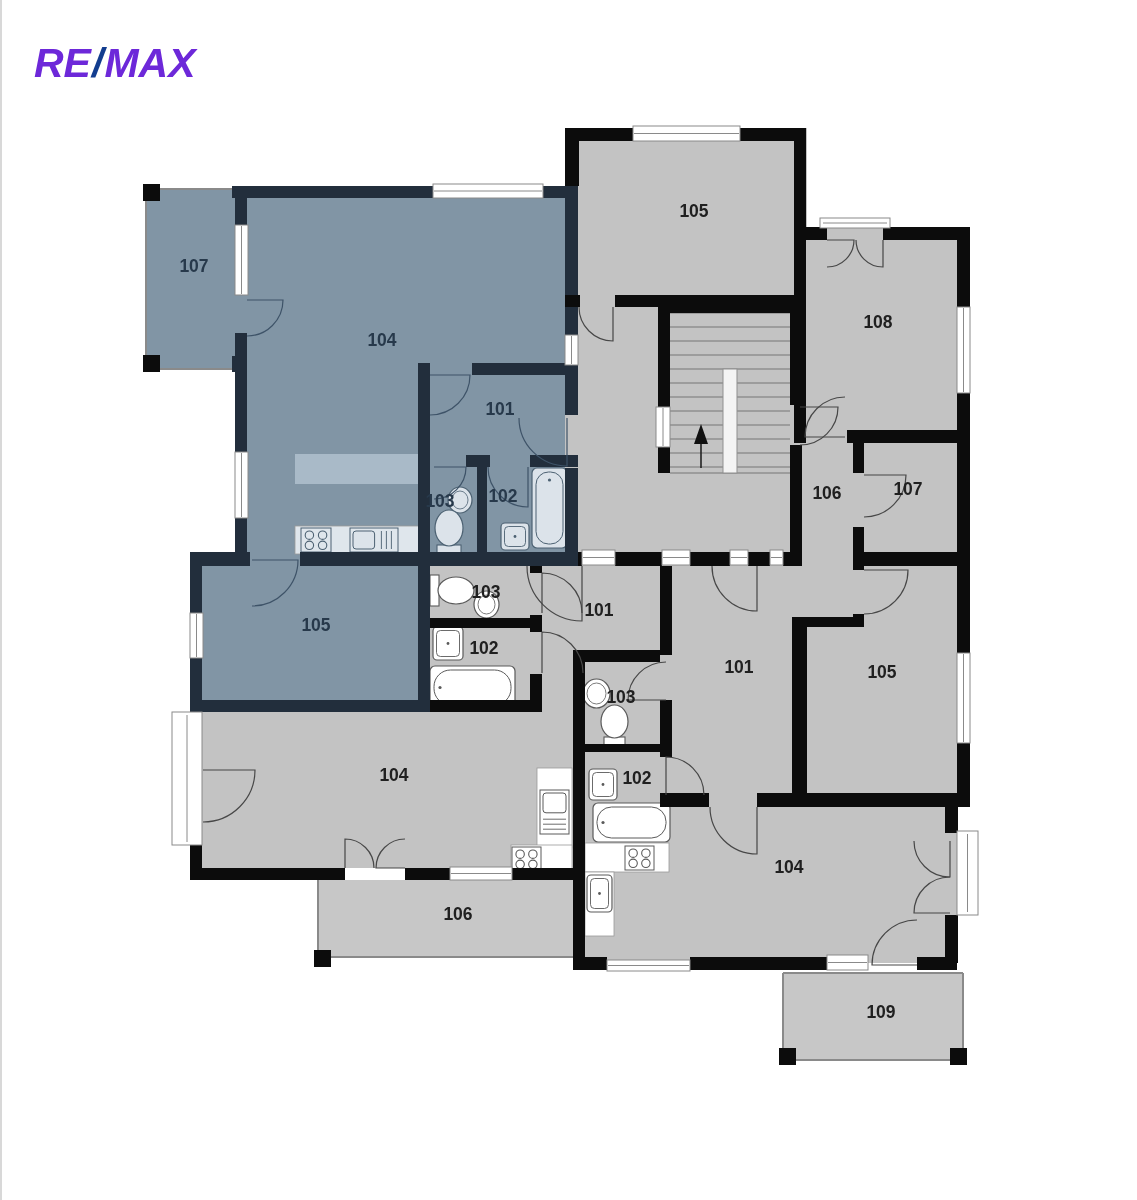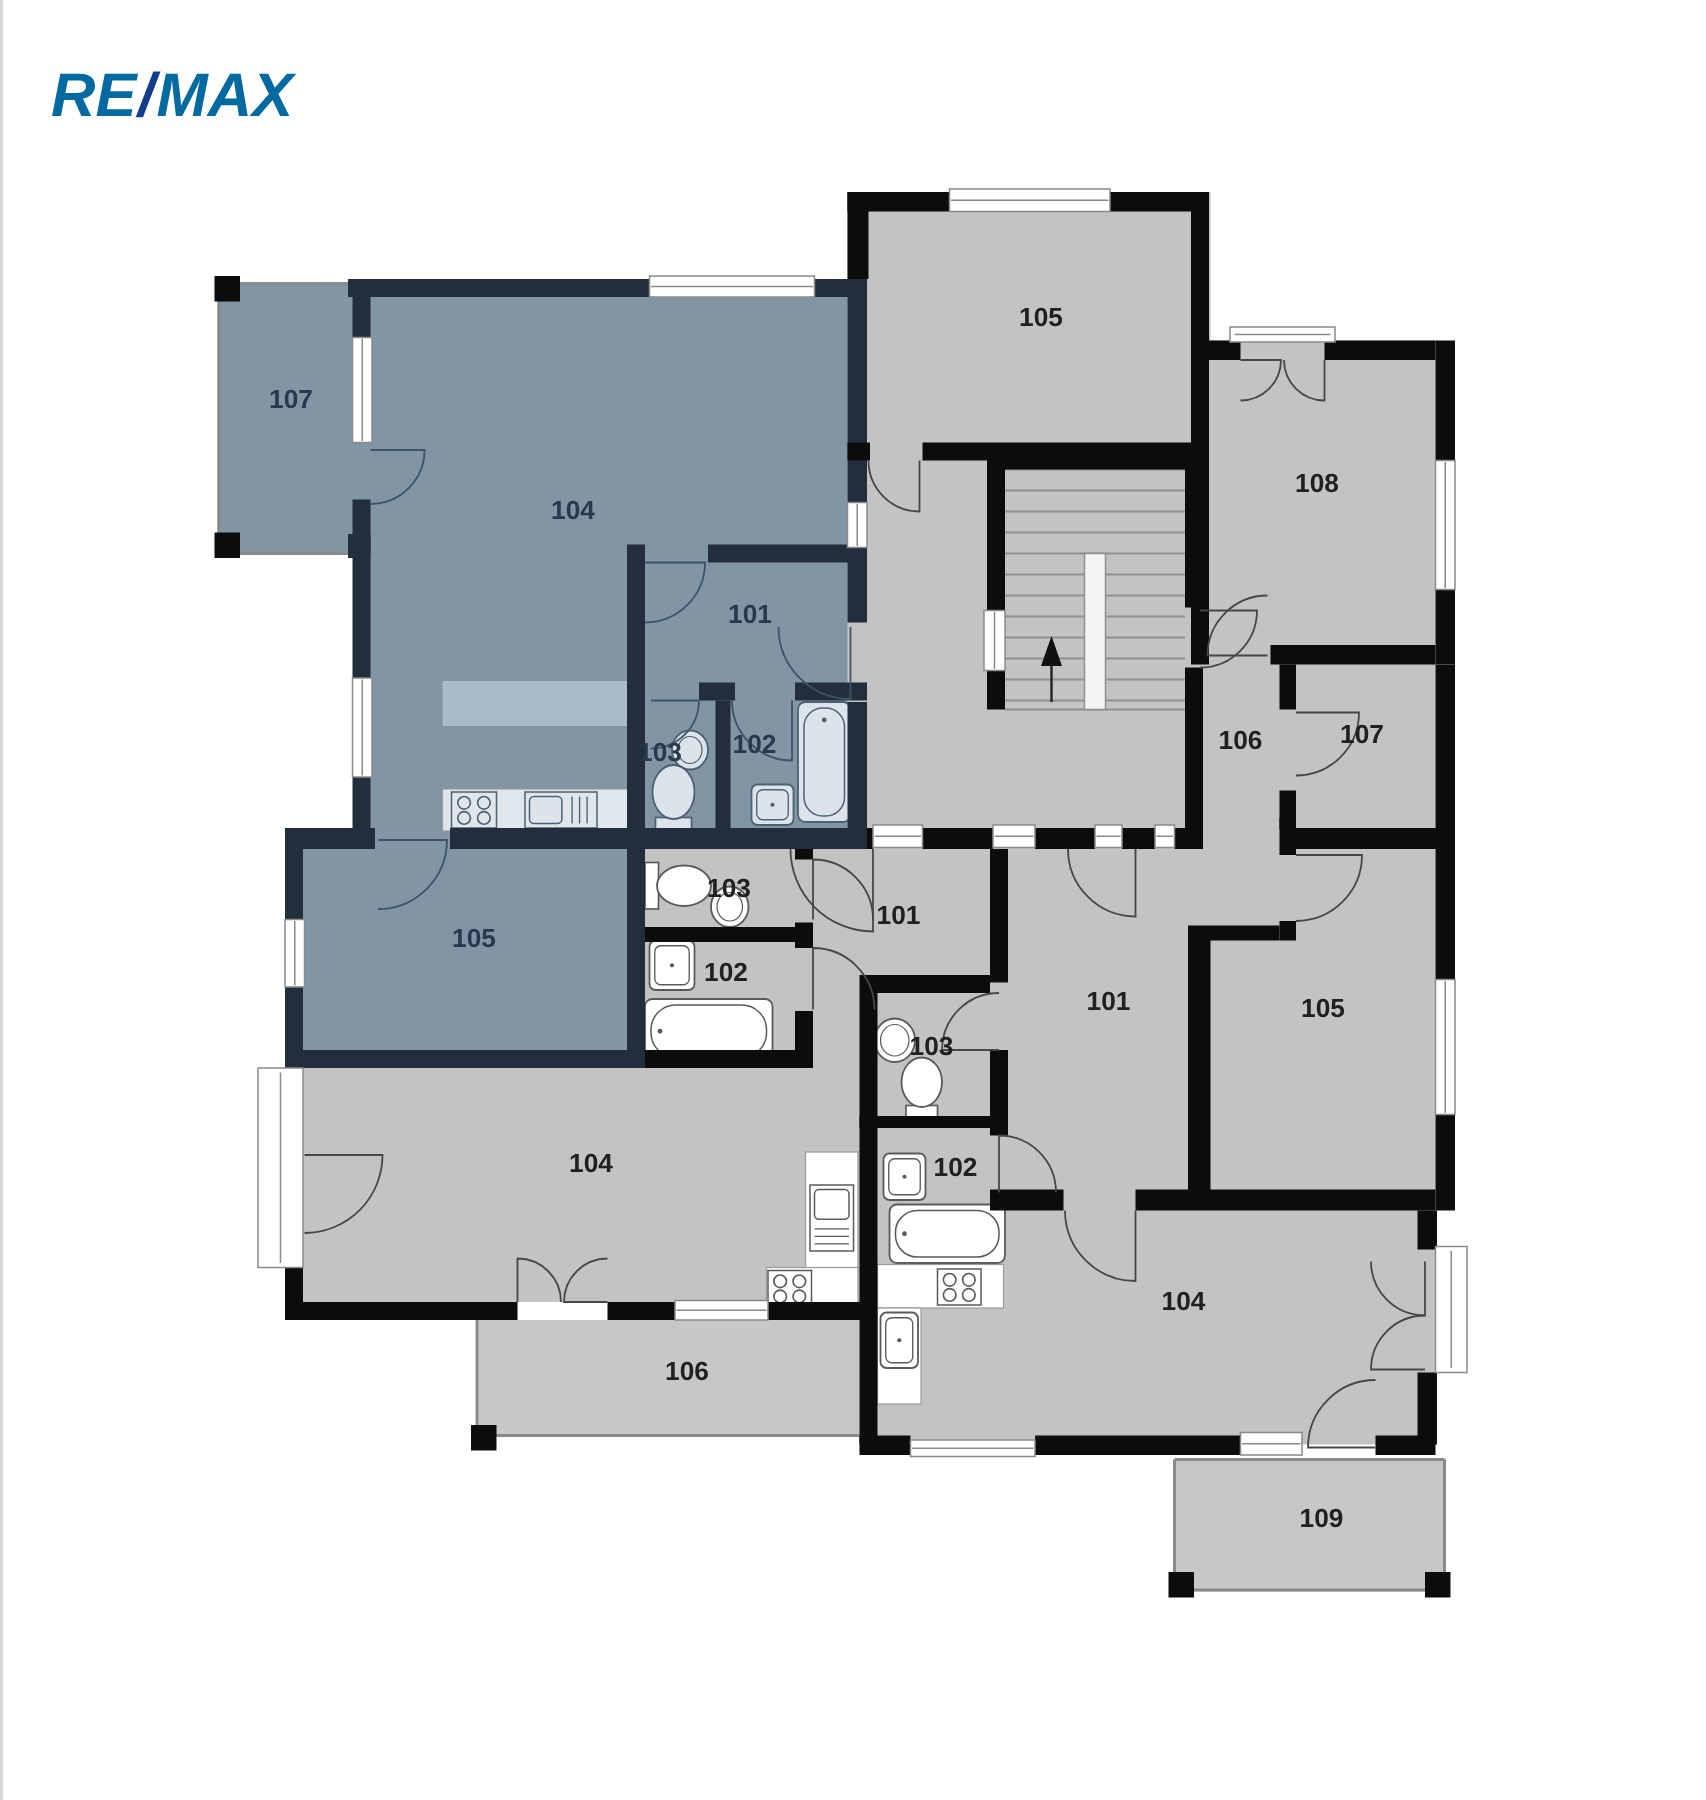--- a/index.html
+++ b/index.html
@@ -1,21 +1,21 @@
 <!DOCTYPE html>
 <html><head>
 <meta charset="utf-8">
 <style>
   html,body{margin:0;padding:0;background:#fff;}
   body{width:1137px;height:1200px;position:relative;overflow:hidden;
        font-family:"Liberation Sans", sans-serif;}
   #edge-line{position:absolute;left:0;top:0;width:2px;height:1200px;background:#d8d8d8;}
   #logo{position:absolute;left:34px;top:40px;font-weight:bold;font-style:italic;
         font-size:41px;letter-spacing:0px;white-space:nowrap;}
-  #logo .re,#logo .max{color:#0369a1;}
+  #logo .re,#logo .max{color:#6d28d9;}
   #logo .slash{color:#123d8f;padding:0 1px;}
   #plan{position:absolute;left:0;top:0;width:1137px;height:1200px;}
   svg text{font-family:"Liberation Sans", sans-serif;font-weight:bold;}
 </style>
 </head>
 <body>
 
 <div id="edge-line"></div>
 
 <div id="logo">

